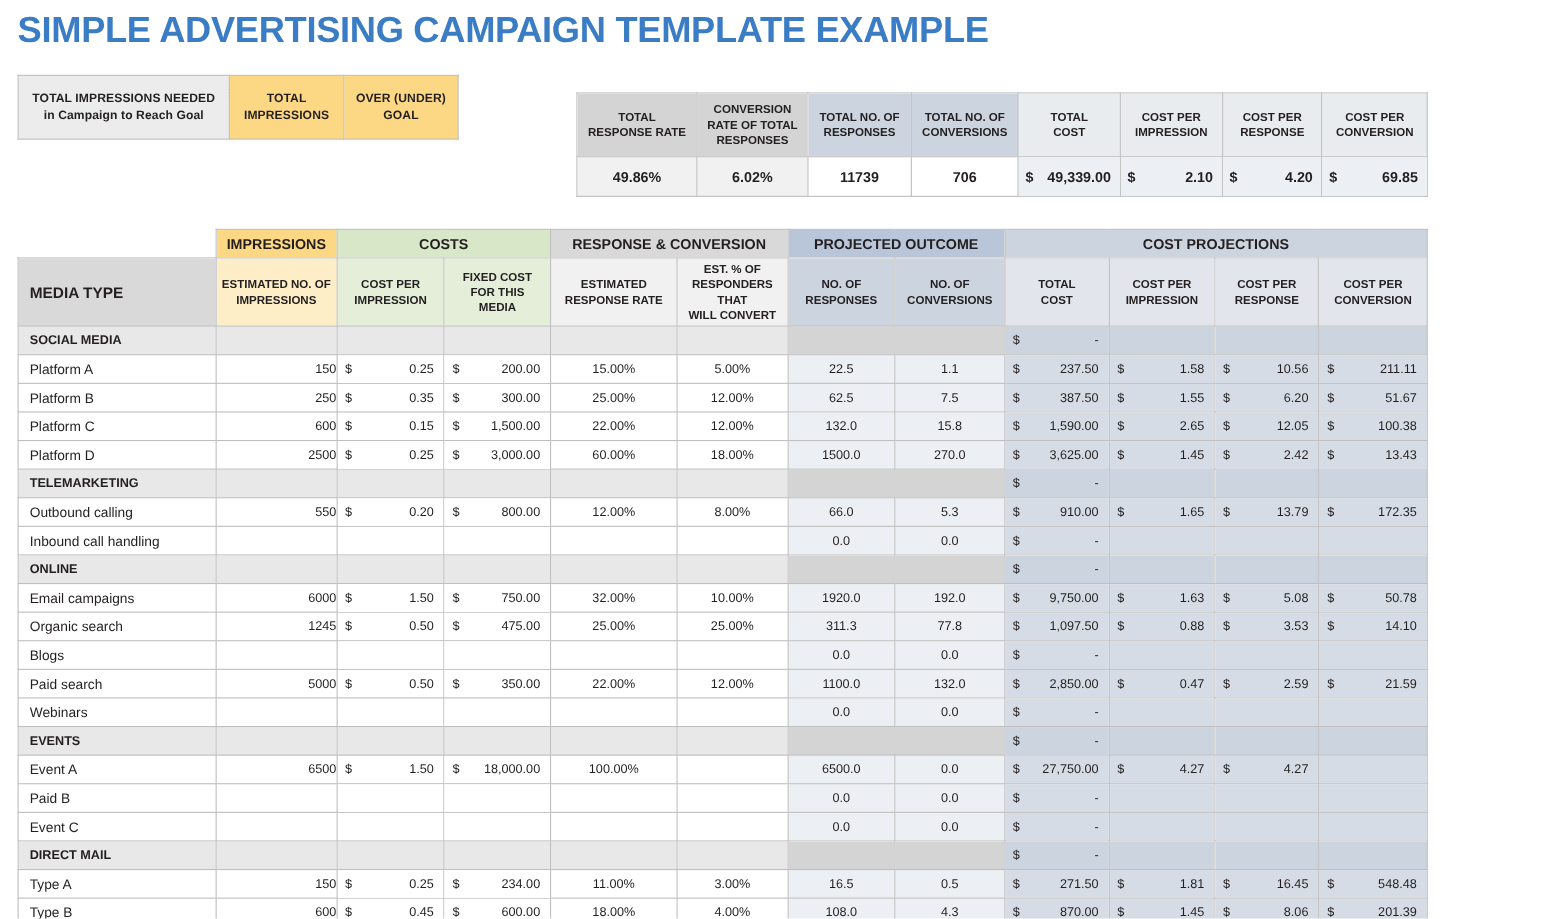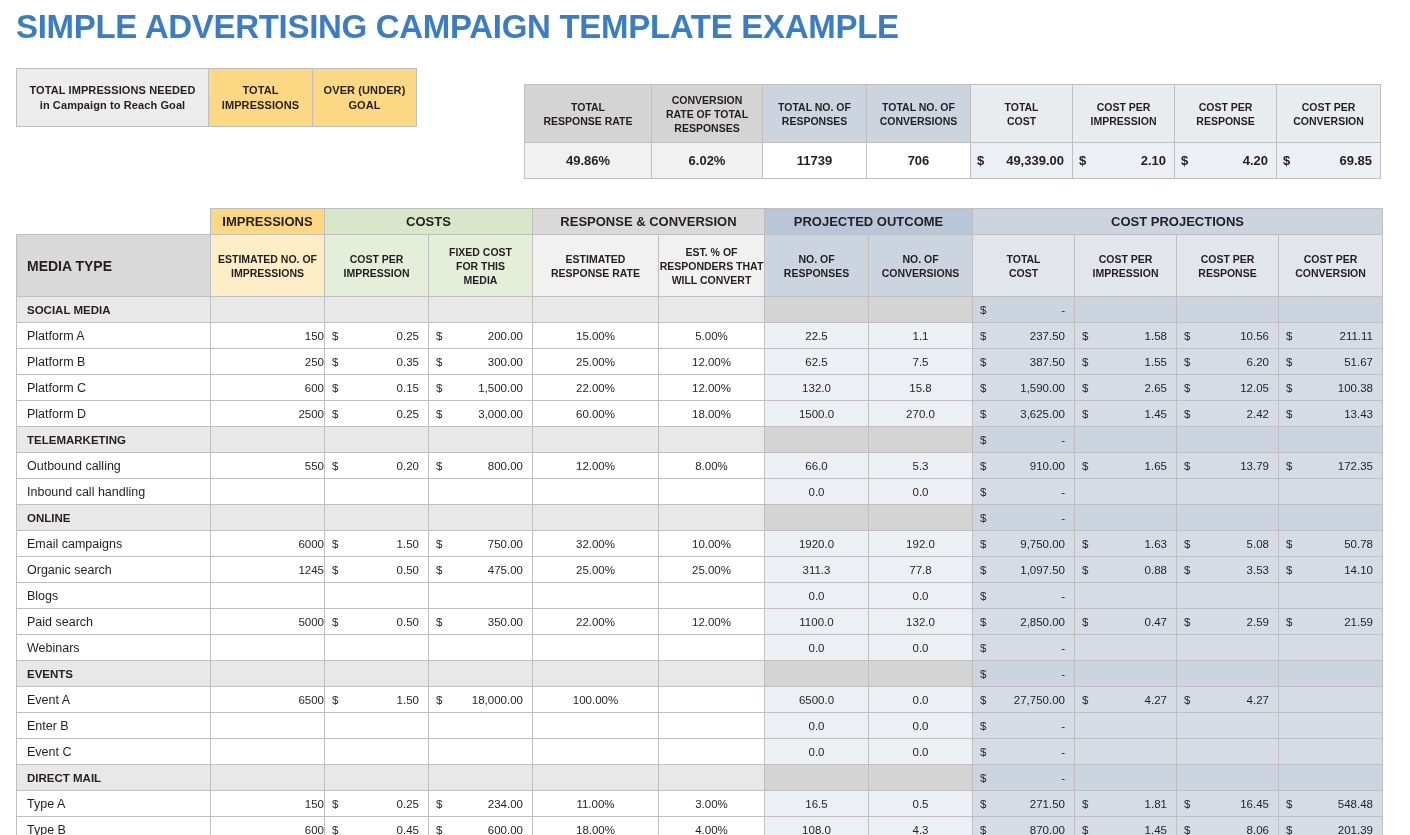--- a/index.html
+++ b/index.html
@@ -3,21 +3,21 @@
 <meta charset="utf-8">
 <style>
   * { box-sizing: border-box; }
   html, body {
     margin: 0; padding: 0;
     width: 1410px; height: 835px;
     background: #ffffff;
     font-family: "Liberation Sans", sans-serif;
     overflow: hidden;
   }
-  .page { position: relative; width: 1410px; height: 835px; border-radius: 22px; }
+  .page { position: relative; width: 1298px; height: 835px; border-radius: 22px; }
 
   .title {
     position: absolute; left: 16px; top: 8px;
     font-size: 33px; font-weight: bold; letter-spacing: -0.3px;
     color: #3b7dc4; white-space: nowrap;
   }
   .subtitle {
     position: absolute; left: 17px; top: 76px;
     font-size: 13.5px; font-style: italic; color: #a16207;
   }
@@ -735,21 +735,21 @@
           <td class="c-cproj mon">
             <span class="sym">$</span>
             <span class="num">4.27</span>
           </td>
           <td class="c-cproj mon">
             <span class="sym"></span>
             <span class="num"></span>
           </td>
         </tr>
         <tr class="item">
-          <td class="c-media">Enter B</td>
+          <td class="c-media">Paid B</td>
           <td class="c-num"></td>
           <td class="c-mon mon">
             <span class="sym"></span>
             <span class="num"></span>
           </td>
           <td class="c-mon mon">
             <span class="sym"></span>
             <span class="num"></span>
           </td>
           <td class="c-pct"></td>

